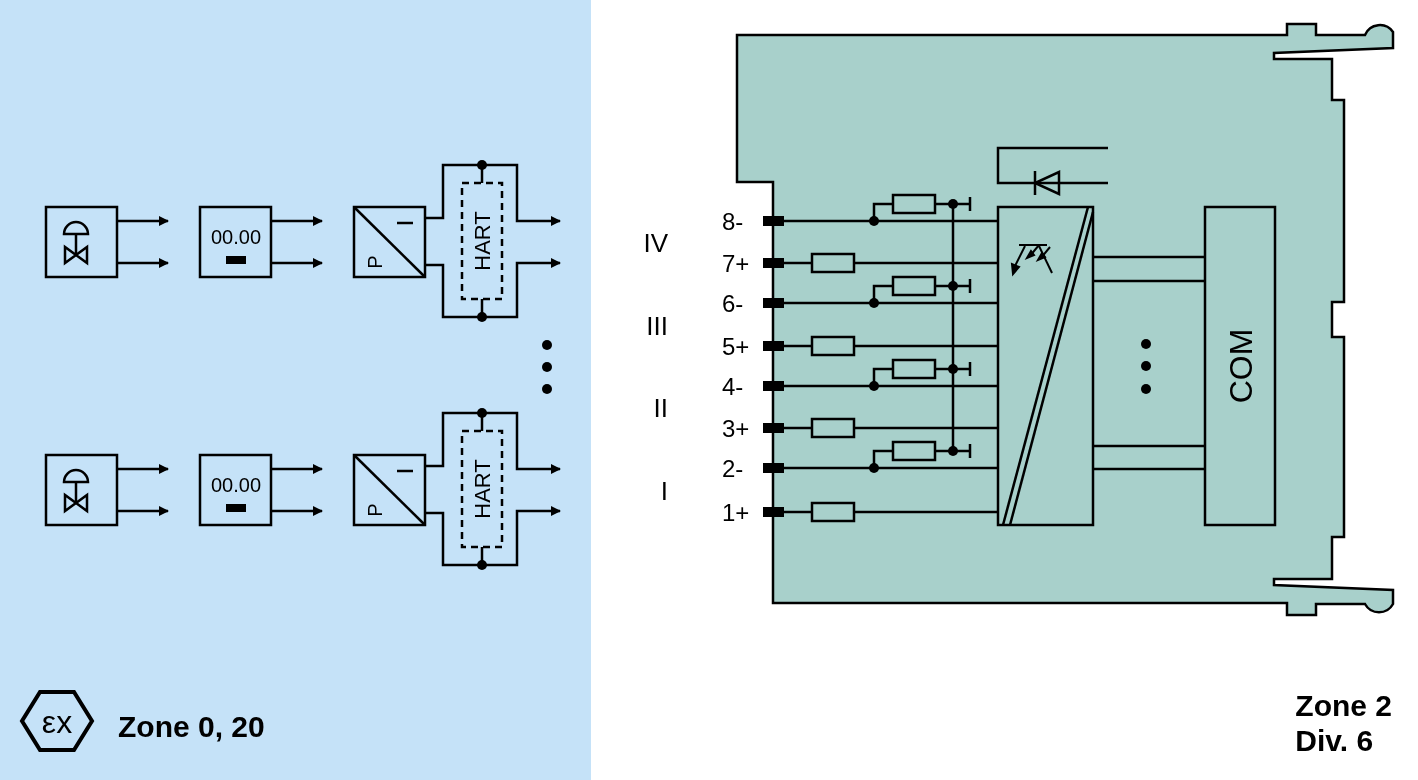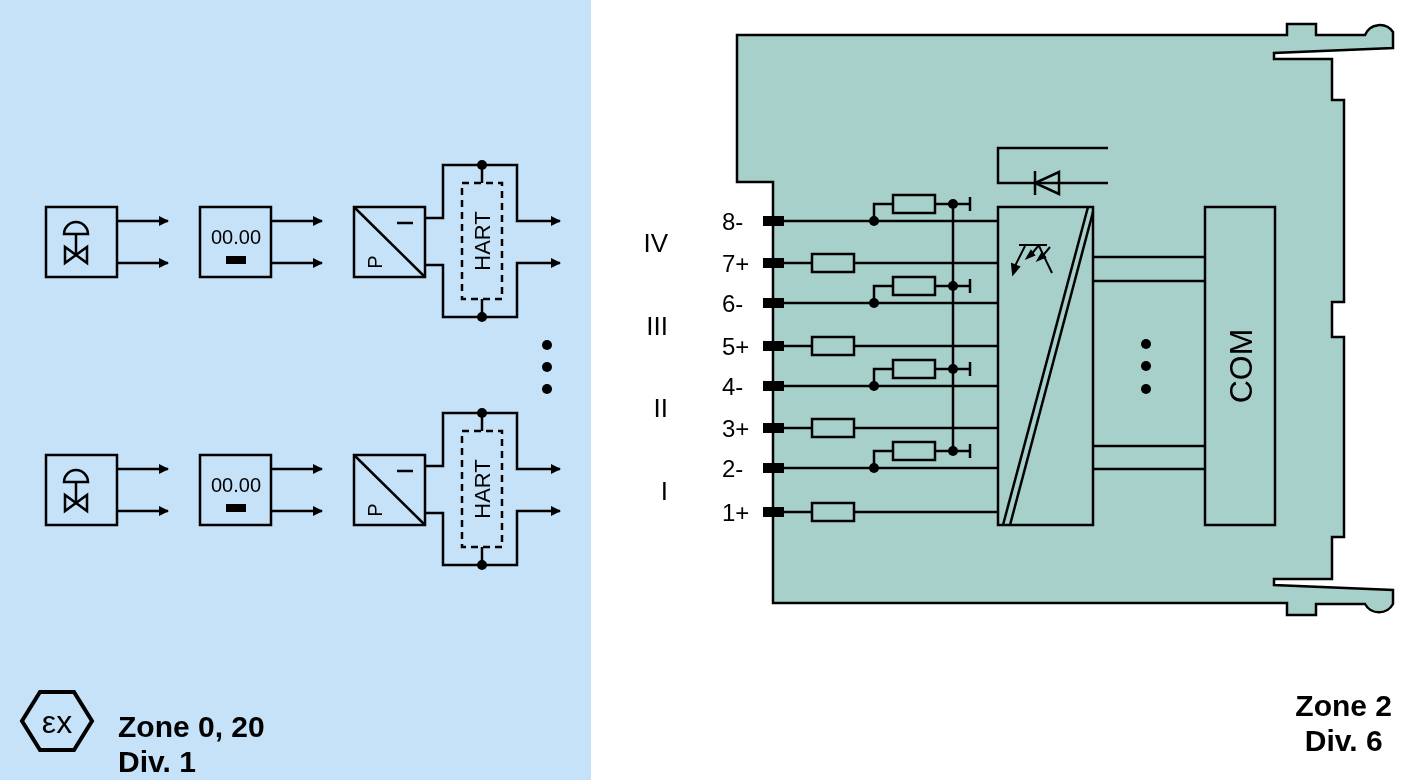--- a/index.html
+++ b/index.html
@@ -223,18 +223,17 @@
         <rect x="812" y="503" width="42" height="18" stroke="#000" stroke-width="2.5" fill="none"></rect>
         <line x1="854" y1="512" x2="998" y2="512" stroke="#000" stroke-width="2.5" fill="none"></line>
       </g>
     </g>
 
   <line x1="953" y1="203" x2="953" y2="452" stroke="#000" stroke-width="2.5"></line>
 </svg>
 
 <div class="zone-text" style="left:118px; top:709px;">
   <div>Zone 0, 20</div>
-  <div>Div. 1</div>
 </div>
-<div class="zone-text" style="right:26px; top:688px; text-align:center;">
+<div class="zone-text" style="right:26px; top:688px; text-align:left;">
   <div>Zone 2</div>
   <div>Div. 6</div>
 </div>
 
 </body></html>

